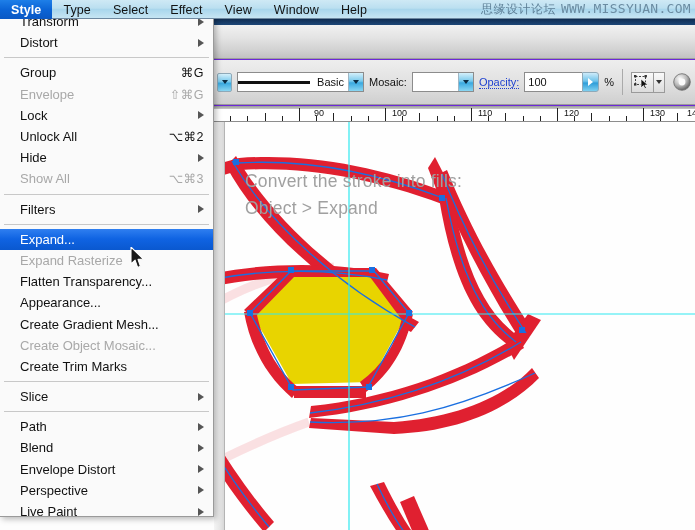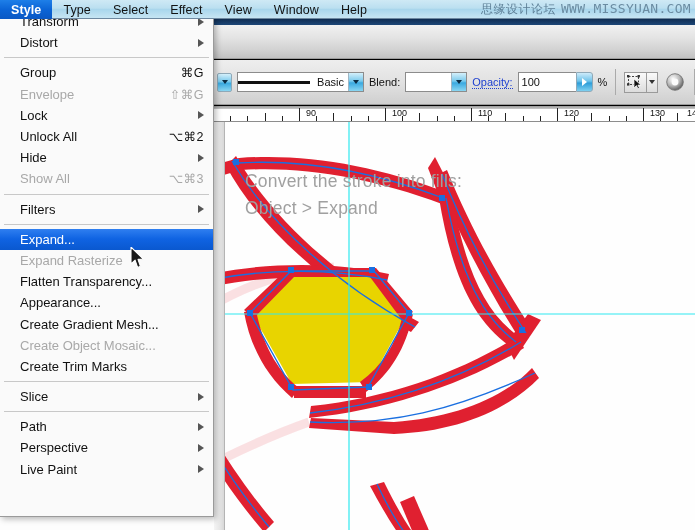--- a/index.html
+++ b/index.html
@@ -53,21 +53,21 @@
   .wm-en {
     font-family: "DejaVu Sans Mono", monospace;
     font-size: 13px; letter-spacing: .3px;
     color: #6b8ca2;
   }
 
   
   .right-pane {
     position: absolute; left: 214px; top: 19px;
     width: 481px; height: 511px;
-    background: #000000;
+    background: #6d28d9;
     text-decoration: underline;
   }
 
   .titlestrip {
     position: absolute; left: 0; top: 0;
     width: 481px; height: 6px;
     background: linear-gradient(to bottom, #0f2d52, #1c4677);
   }
 
   .toolstrip-blank {
@@ -326,21 +326,21 @@
       <div class="aqua-arrow"></div>
 
       <div class="stroke-combo">
         <div class="stroke-preview">
           <div class="stroke-line"></div>
           <span class="stroke-label">Basic</span>
         </div>
         <div class="combo-drop"></div>
       </div>
 
-      <span class="cb-label">Blend:</span>
+      <span class="cb-label">Mosaic:</span>
 
       <div class="style-combo">
         <div class="style-swatch"></div>
         <div class="combo-drop"></div>
       </div>
 
       <span class="opacity-label">Opacity:</span>
 
       <div class="opacity-group">
         <div class="opacity-input">100</div>
@@ -408,21 +408,21 @@
           <div class="rtick major" style="left: 429px;"></div>
           <div class="rtick minor" style="left: 446.2px;"></div>
           <div class="rtick mid" style="left: 463.4px;"></div>
           <div class="rtick minor" style="left: 480.6px;"></div>
           <div class="rtick minor" style="left: 67.8px;"></div>
           <div class="rtick mid" style="left: 50.6px;"></div>
           <div class="rtick minor" style="left: 33.4px;"></div>
           <div class="rtick minor" style="left: 16.2px;"></div>
         </div>
       <div id="ruler-labels">
-          <div class="rlabel" style="left: 92px;">90</div>
+          <div class="rlabel" style="left: 100px;">90</div>
           <div class="rlabel" style="left: 178px;">100</div>
           <div class="rlabel" style="left: 264px;">110</div>
           <div class="rlabel" style="left: 350px;">120</div>
           <div class="rlabel" style="left: 436px;">130</div>
           <div class="rlabel" style="left: 473px;">140</div>
         </div>
     </div>
 
     <div class="canvas">
 
@@ -625,20 +625,32 @@
           </span>
         </div>
         <div class="msep"></div>
         <div class="mi">
           <span class="mi-label">Path</span>
           <span class="mi-right">
             <span class="mi-arrow"></span>
           </span>
         </div>
         <div class="mi">
+          <span class="mi-label">Blend</span>
+          <span class="mi-right">
+            <span class="mi-arrow"></span>
+          </span>
+        </div>
+        <div class="mi">
+          <span class="mi-label">Envelope Distort</span>
+          <span class="mi-right">
+            <span class="mi-arrow"></span>
+          </span>
+        </div>
+        <div class="mi">
           <span class="mi-label">Perspective</span>
           <span class="mi-right">
             <span class="mi-arrow"></span>
           </span>
         </div>
         <div class="mi">
           <span class="mi-label">Live Paint</span>
           <span class="mi-right">
             <span class="mi-arrow"></span>
           </span>

